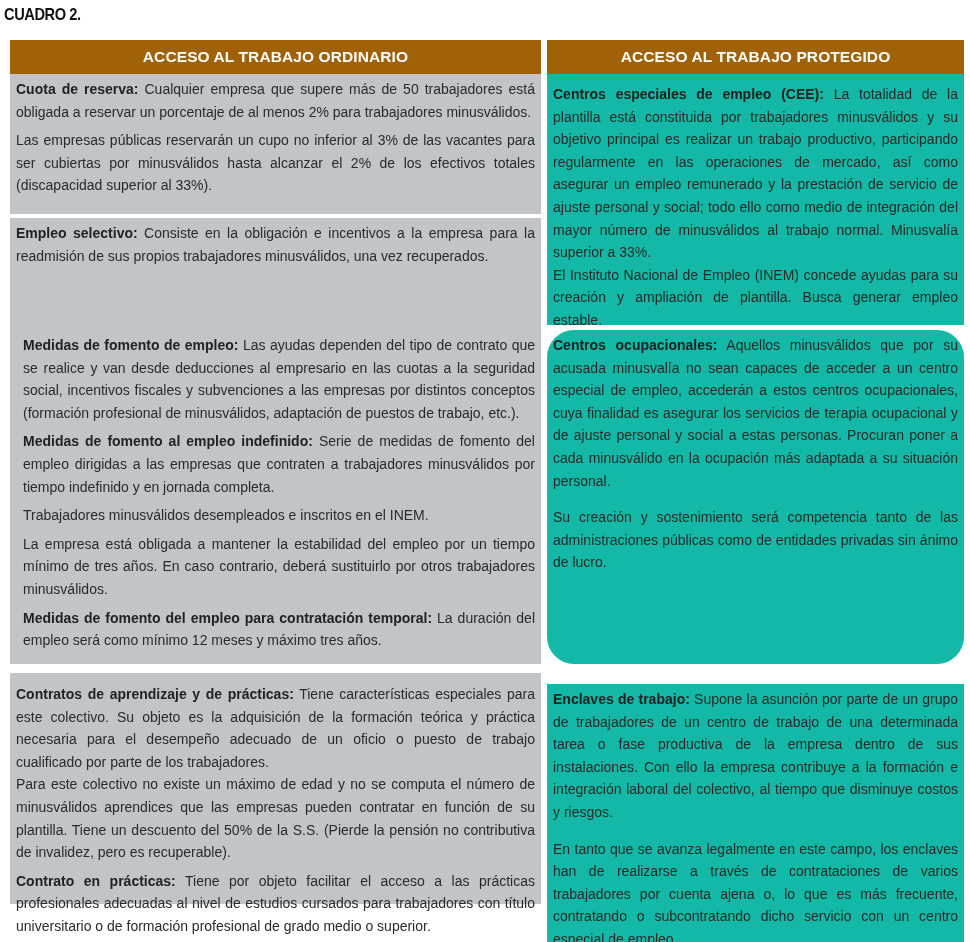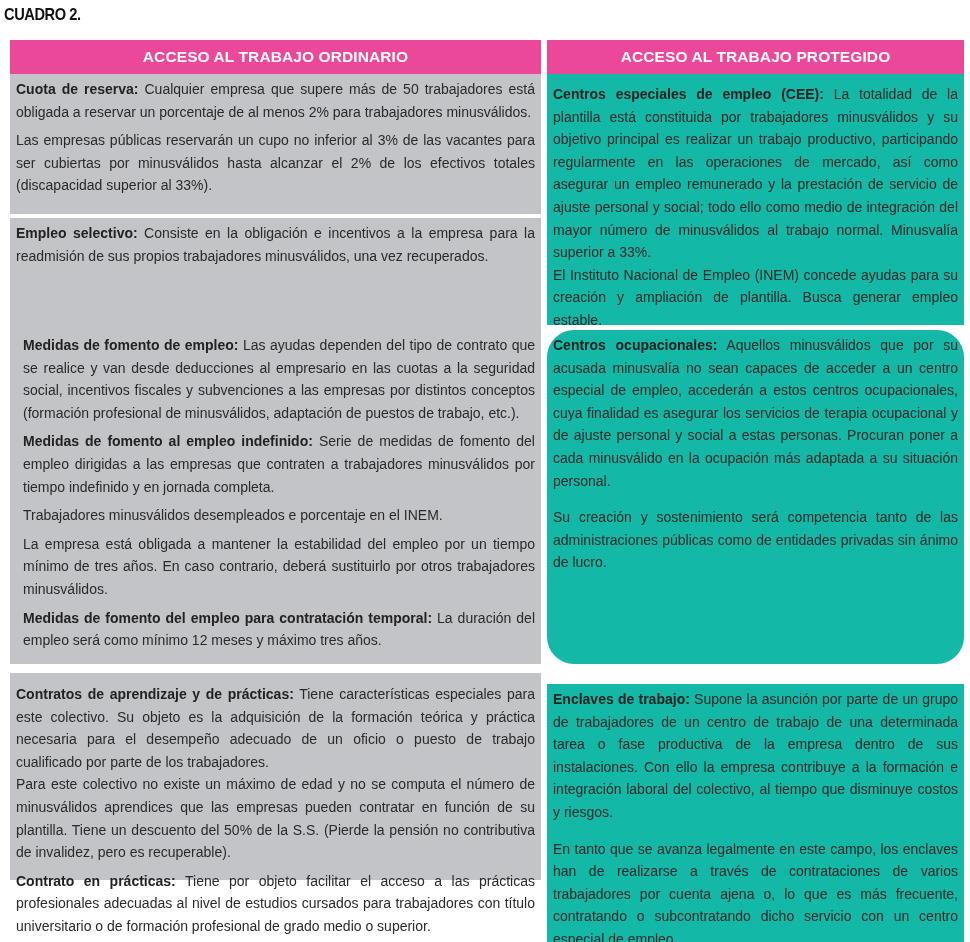--- a/index.html
+++ b/index.html
@@ -4,21 +4,21 @@
 <style>
   html, body { margin: 0; padding: 0; background: #ffffff; }
   body { width: 970px; height: 942px; position: relative; overflow: hidden;
          font-family: "Liberation Sans", sans-serif; color: #2a2a2a; }
   .title { position: absolute; left: 4px; top: 5px; font-size: 17px; font-weight: bold;
            font-family: "Liberation Sans", sans-serif; letter-spacing: -0.5px; color: #111;
            transform: scaleX(0.86); transform-origin: left top; }
   .col { position: absolute; top: 40px; }
   .col.left { left: 10px; width: 531px; }
   .col.right { left: 547px; width: 417px; }
-  .hdr { height: 34px; background: #ec4899; color: #fff; font-weight: bold; font-size: 15.5px;
+  .hdr { height: 34px; background: #a16207; color: #fff; font-weight: bold; font-size: 15.5px;
          display: flex; align-items: center; justify-content: center; letter-spacing: 0.1px; }
   .cell { position: absolute; box-sizing: border-box; padding: 4px 6px 0 6px; font-size: 14px;
           line-height: 22.6px; text-align: justify; }
   .left .cell { background: #c3c4c8; left: 0; width: 531px; }
   .right .cell { background: #14b8a6; left: 0; width: 417px; }
   .cell p { margin: 0 0 6px 0; }
   .cell p.tight { margin-bottom: 0; }
   .cell p.gap { margin-top: 14px; }
   .cell b { color: #222; }
 </style>
@@ -32,25 +32,25 @@
   <div class="cell" style="top:34px;height:140px;">
     <p><b>Cuota de reserva:</b><span> Cualquier empresa que supere más de 50 trabajadores está obligada a reservar un porcentaje de al menos 2% para trabajadores minusválidos.</span></p>
     <p class="tight"><span>Las empresas públicas reservarán un cupo no inferior al 3% de las vacantes para ser cubiertas por minusválidos hasta alcanzar el 2% de los efectivos totales (discapacidad superior al 33%).</span></p>
   </div>
   <div class="cell" style="top:178px;height:126px;">
     <p><b>Empleo selectivo:</b><span> Consiste en la obligación e incentivos a la empresa para la readmisión de sus propios trabajadores minusválidos, una vez recuperados.</span></p>
   </div>
   <div class="cell" style="top:290px;height:334px;padding-left:13px;">
     <p><b>Medidas de fomento de empleo:</b><span> Las ayudas dependen del tipo de contrato que se realice y van desde deducciones al empresario en las cuotas a la seguridad social, incentivos fiscales y subvenciones a las empresas por distintos conceptos (formación profesional de minusválidos, adaptación de puestos de trabajo, etc.).</span></p>
     <p><b>Medidas de fomento al empleo indefinido:</b><span> Serie de medidas de fomento del empleo dirigidas a las empresas que contraten a trabajadores minusválidos por tiempo indefinido y en jornada completa.</span></p>
-    <p><span>Trabajadores minusválidos desempleados e porcentaje en el INEM.</span></p>
+    <p><span>Trabajadores minusválidos desempleados e inscritos en el INEM.</span></p>
     <p><span>La empresa está obligada a mantener la estabilidad del empleo por un tiempo mínimo de tres años. En caso contrario, deberá sustituirlo por otros trabajadores minusválidos.</span></p>
     <p class="tight"><b>Medidas de fomento del empleo para contratación temporal:</b><span> La duración del empleo será como mínimo 12 meses y máximo tres años.</span></p>
   </div>
-  <div class="cell" style="top:633px;height:207px;padding-top:10px;">
+  <div class="cell" style="top:633px;height:231px;padding-top:10px;">
     <p class="tight"><b>Contratos de aprendizaje y de prácticas:</b><span> Tiene características especiales para este colectivo. Su objeto es la adquisición de la formación teórica y práctica necesaria para el desempeño adecuado de un oficio o puesto de trabajo cualificado por parte de los trabajadores.</span></p>
     <p><span>Para este colectivo no existe un máximo de edad y no se computa el número de minusválidos aprendices que las empresas pueden contratar en función de su plantilla. Tiene un descuento del 50% de la S.S. (Pierde la pensión no contributiva de invalidez, pero es recuperable).</span></p>
     <p class="tight"><b>Contrato en prácticas:</b><span> Tiene por objeto facilitar el acceso a las prácticas profesionales adecuadas al nivel de estudios cursados para trabajadores con título universitario o de formación profesional de grado medio o superior.</span></p>
   </div>
 </div>
 
 <div class="col right">
   <div class="hdr">ACCESO AL TRABAJO PROTEGIDO</div>
   <div class="cell" style="top:34px;height:251px;padding-top:9px;">
     <p class="tight"><b>Centros especiales de empleo (CEE):</b><span> La totalidad de la plantilla está constituida por trabajadores minusválidos y su objetivo principal es realizar un trabajo productivo, participando regularmente en las operaciones de mercado, así como asegurar un empleo remunerado y la prestación de servicio de ajuste personal y social; todo ello como medio de integración del mayor número de minusválidos al trabajo normal. Minusvalía superior a 33%.</span></p>

